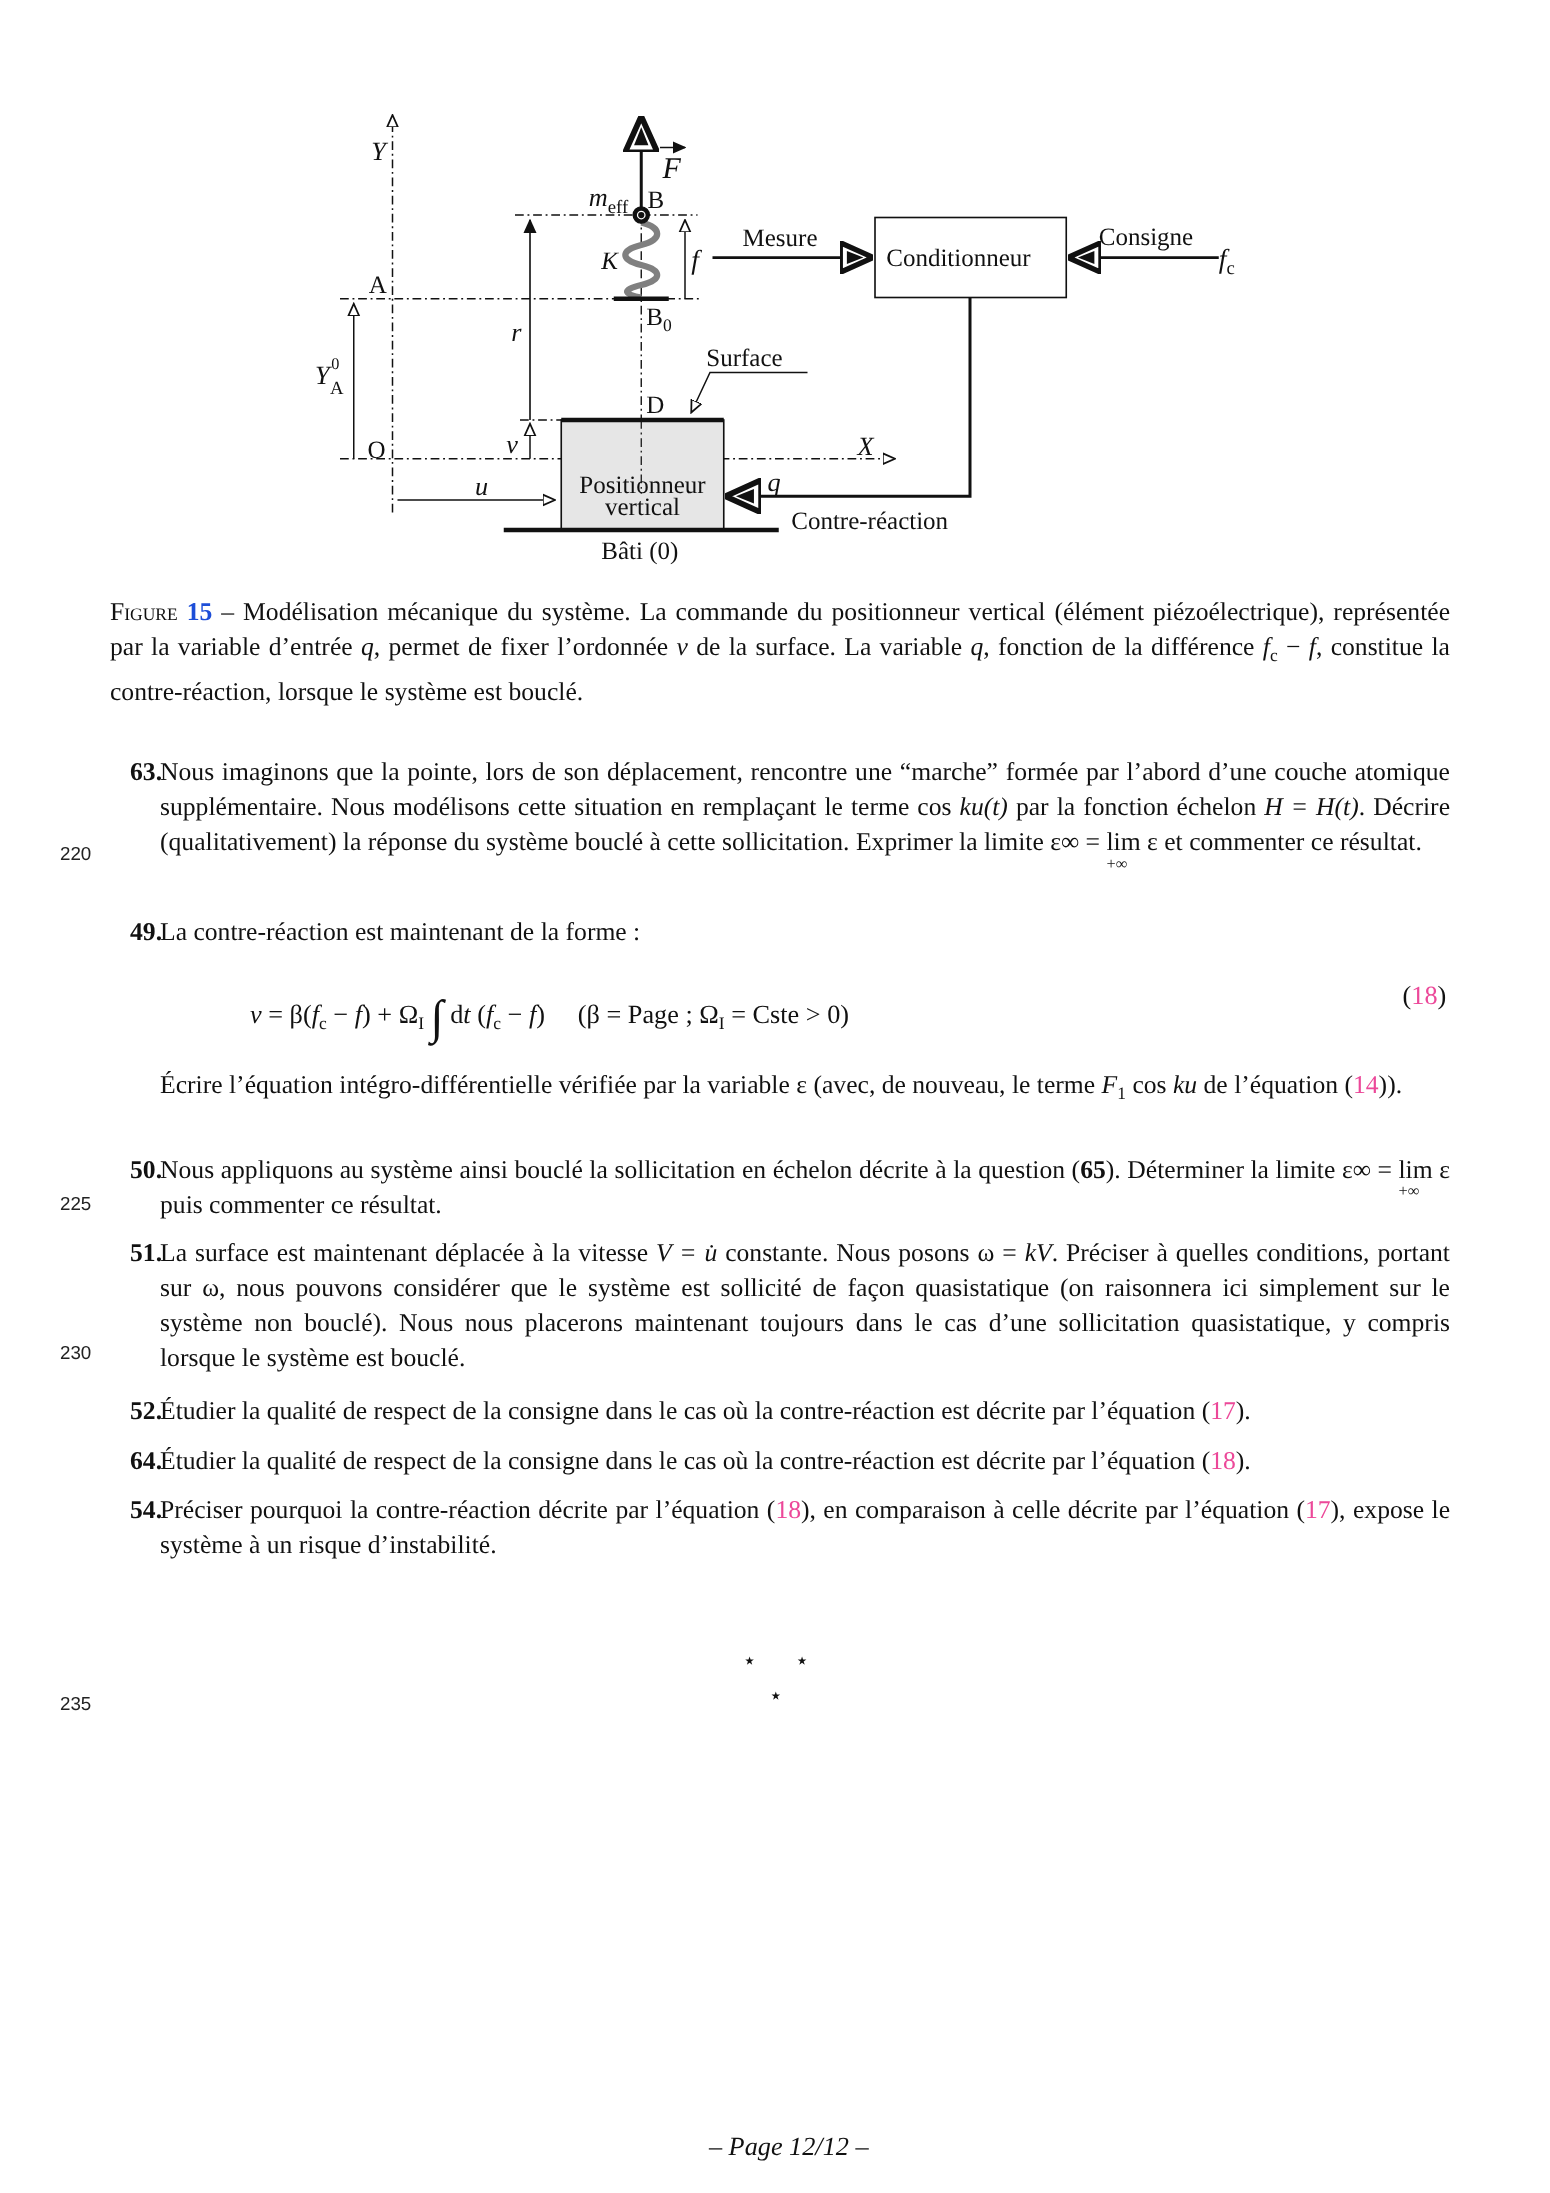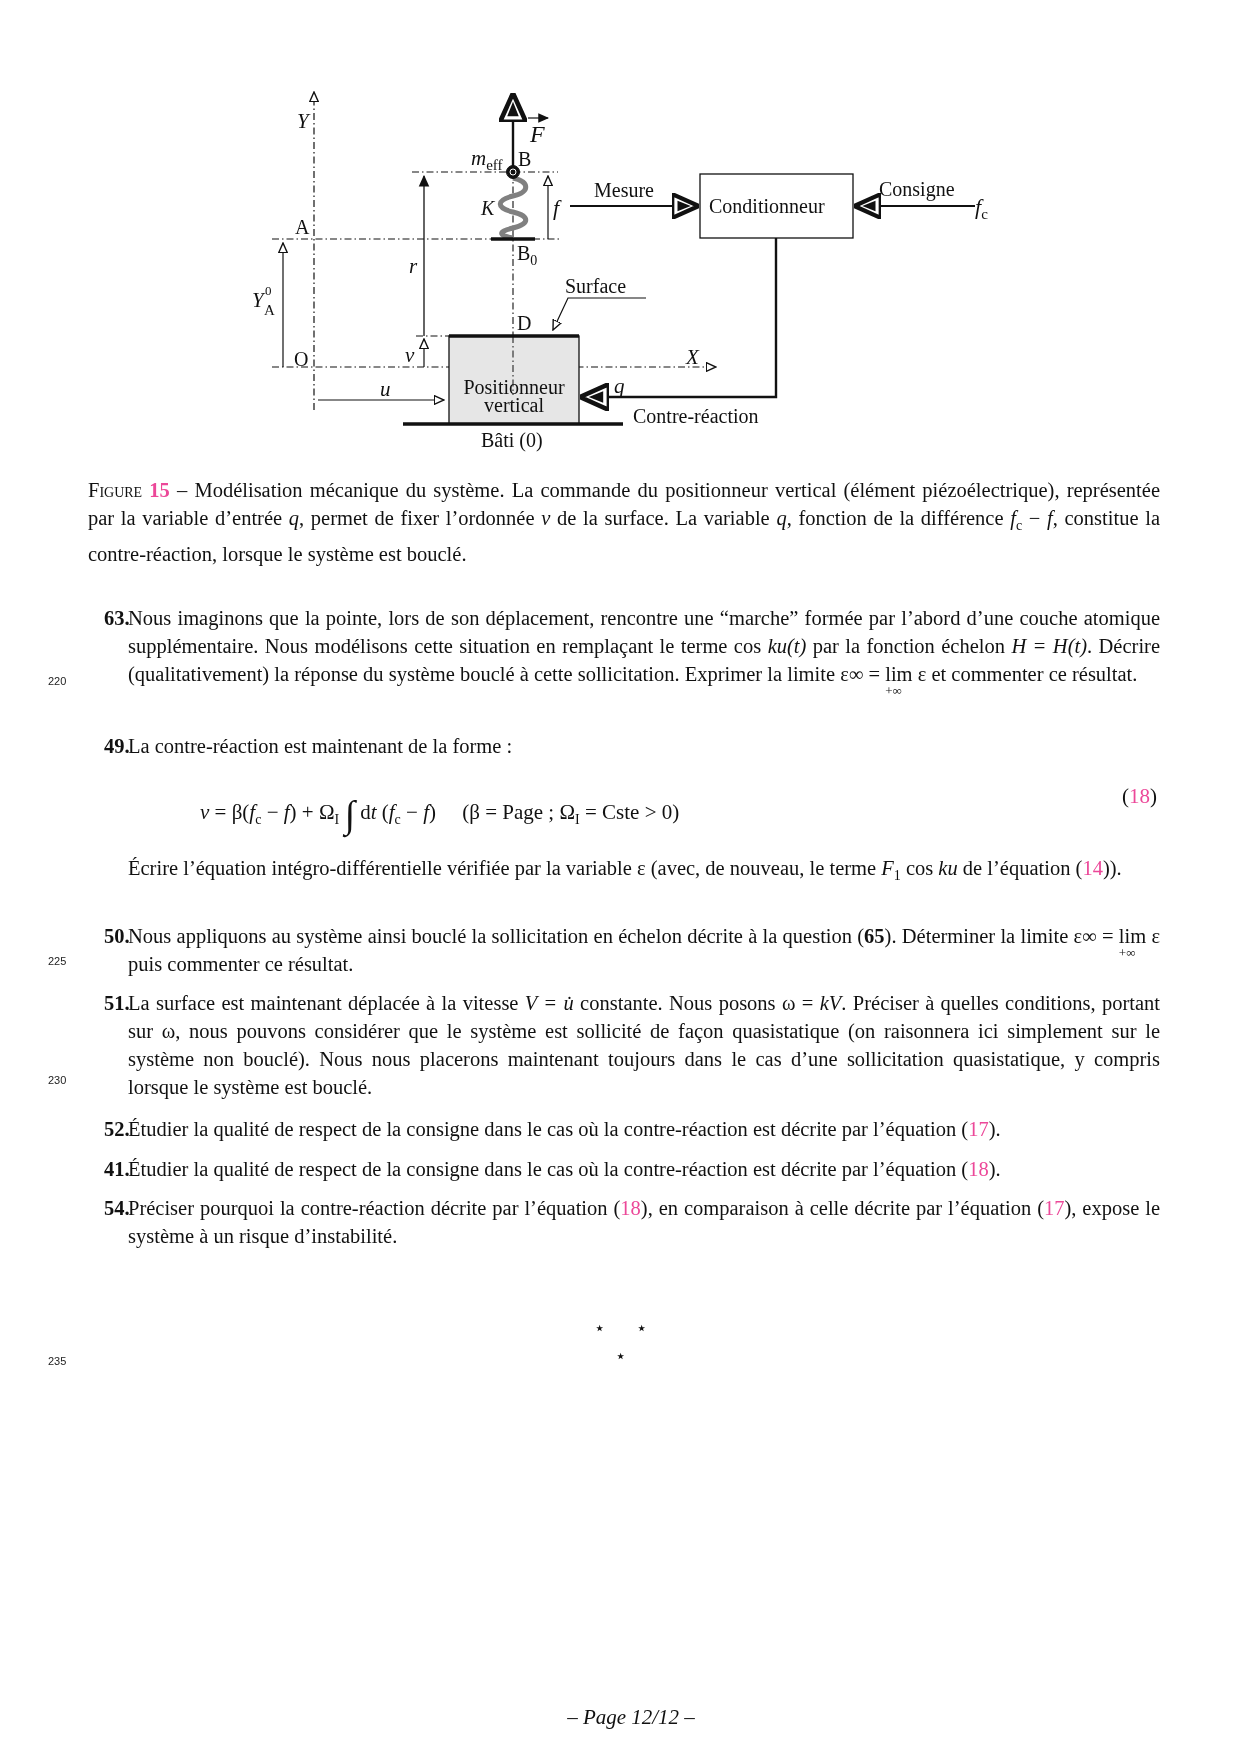--- a/index.html
+++ b/index.html
@@ -3,26 +3,26 @@
 <meta charset="utf-8">
 <style>
   html, body { margin:0; padding:0; background:#fff; }
   body { width:1240px; height:1754px; position:relative; overflow:hidden;
          font-family:"Liberation Serif", "DejaVu Serif", serif; color:#111; }
   svg.diagram { position:absolute; left:0; top:0; }
   svg text { font-family:"Liberation Serif", "DejaVu Serif", serif; fill:#111; }
   .caption { position:absolute; left:88px; top:476px; width:1072px;
              font-size:20.5px; line-height:28px; text-align:justify; }
   .sc { font-variant:small-caps; }
-  .fignum { color:#ec4899; font-weight:bold; }
+  .fignum { color:#1d4ed8; font-weight:bold; }
   .ref { color:#ec4899; }
   .q { position:absolute; left:104px; width:1056px; font-size:20.5px; line-height:28px; text-align:justify; }
   .qnum { position:absolute; left:0; font-weight:bold; }
   .qtext { margin-left:24px; display:block; }
-  .lineno { position:absolute; left:48px; font-family:"Liberation Sans", "DejaVu Sans", sans-serif; font-size:11px; color:#222; }
+  .lineno { position:absolute; left:48px; font-family:"Liberation Sans", "DejaVu Sans", sans-serif; font-size:15px; color:#222; }
   .lim { display:inline-block; position:relative; }
   .lim .sub { position:absolute; left:0; top:17px; font-size:13px; }
   i { font-style:italic; }
   .eq { position:absolute; left:200px; top:784px; font-size:21px; }
   .eqnum { position:absolute; left:1122px; top:784px; font-size:21px; }
   .stars { position:absolute; font-size:18px; }
   .footer { position:absolute; left:0; width:1240px; top:1705px; text-align:center; font-size:21px; font-style:italic;padding-left:11px; }
 </style>
 </head>
 <body>
@@ -160,21 +160,21 @@
   <span class="qtext"><span>La surface est maintenant déplacée à la vitesse </span><i>V = u̇</i><span> constante. Nous posons ω = </span><i>kV</i><span>. Préciser à quelles conditions, portant sur ω, nous pouvons considérer que le système est sollicité de façon quasistatique (on raisonnera ici simplement sur le système non bouclé). Nous nous placerons maintenant toujours dans le cas d’une sollicitation quasistatique, y compris lorsque le système est bouclé.</span></span>
 </div>
 
 <div class="q" style="top:1115px">
   <span class="qnum">52.</span>
   <span class="qtext"><span>Étudier la qualité de respect de la consigne dans le cas où la contre-réaction est décrite par l’équation (</span><span class="ref">17</span><span>).</span></span>
 </div>
 <div class="lineno" style="top:1074px">230</div>
 
 <div class="q" style="top:1155px">
-  <span class="qnum">41.</span>
+  <span class="qnum">64.</span>
   <span class="qtext"><span>Étudier la qualité de respect de la consigne dans le cas où la contre-réaction est décrite par l’équation (</span><span class="ref">18</span><span>).</span></span>
 </div>
 
 <div class="q" style="top:1194px">
   <span class="qnum">54.</span>
   <span class="qtext"><span>Préciser pourquoi la contre-réaction décrite par l’équation (</span><span class="ref">18</span><span>), en comparaison à celle décrite par l’équation (</span><span class="ref">17</span><span>), expose le système à un risque d’instabilité.</span></span>
 </div>
 
 <div class="stars" style="left:594px; top:1317px">⋆</div>
 <div class="stars" style="left:636px; top:1317px">⋆</div>

